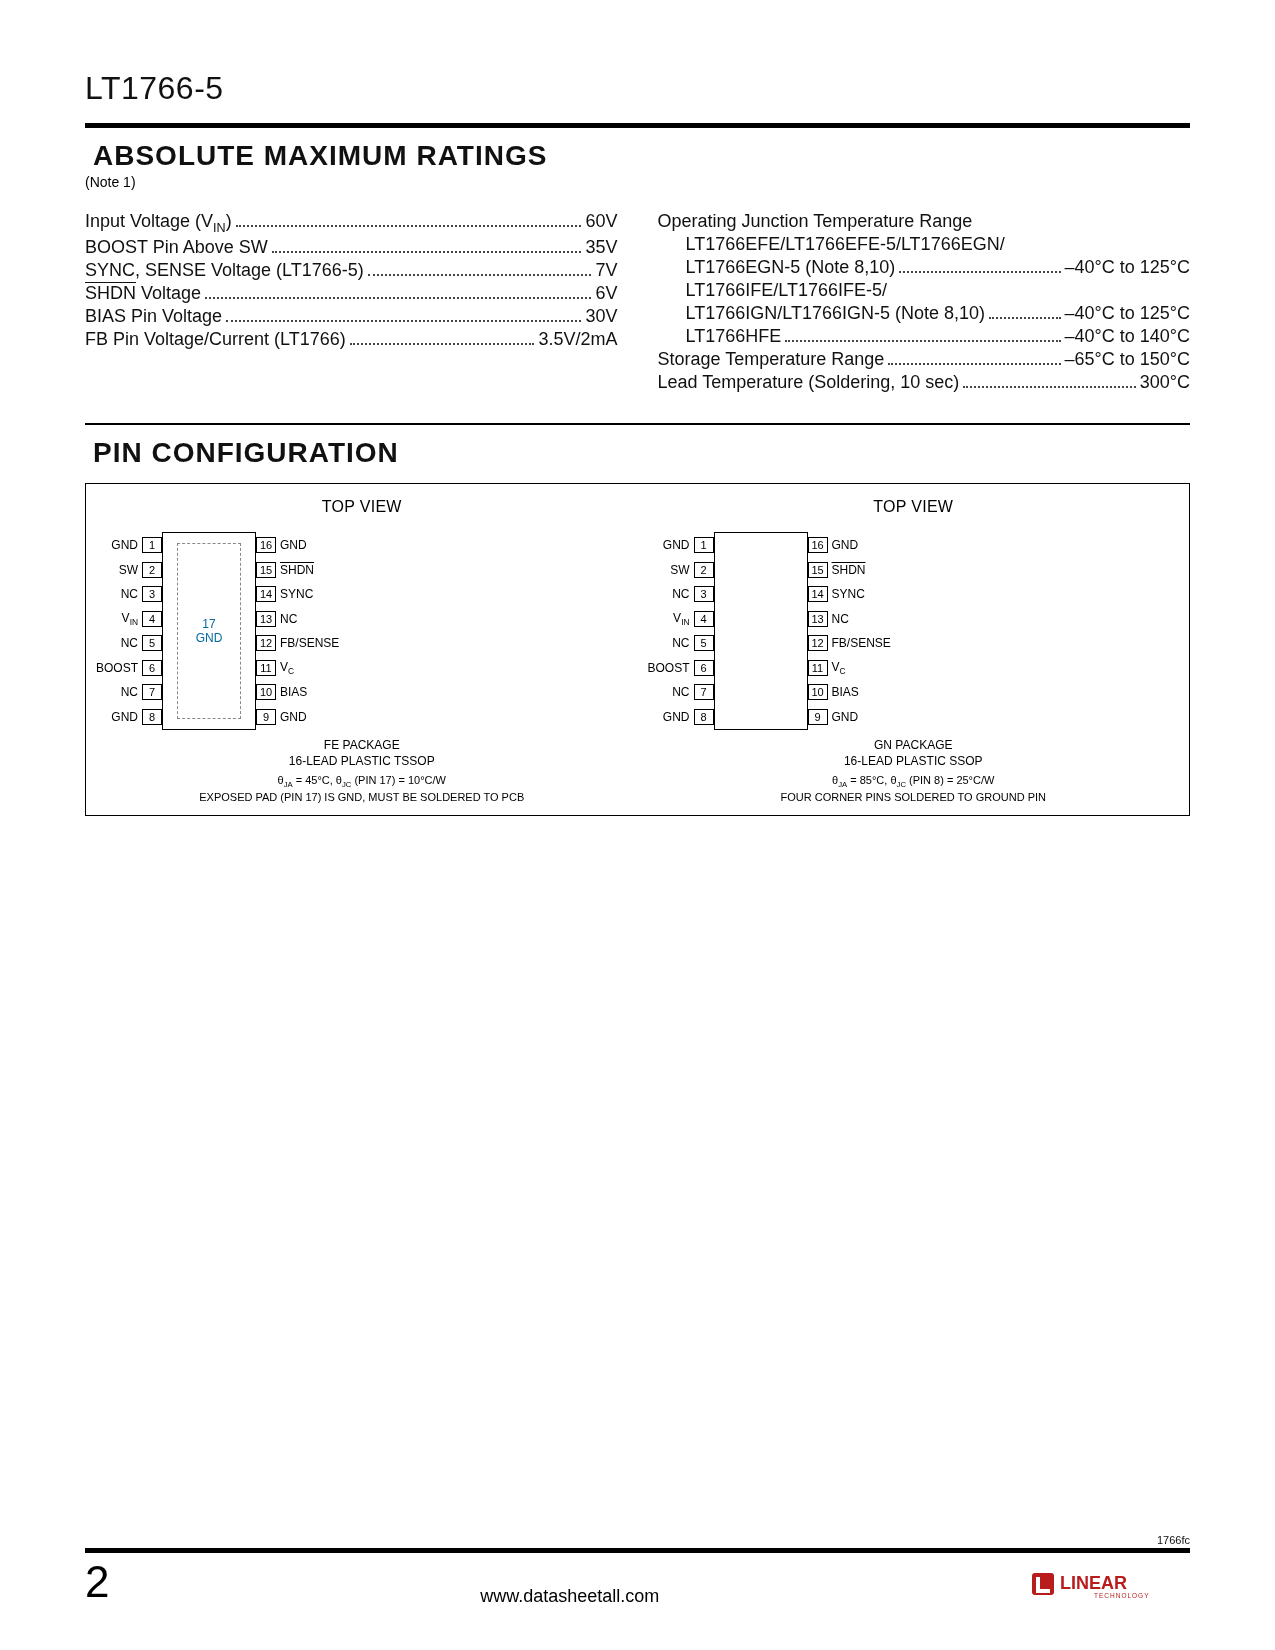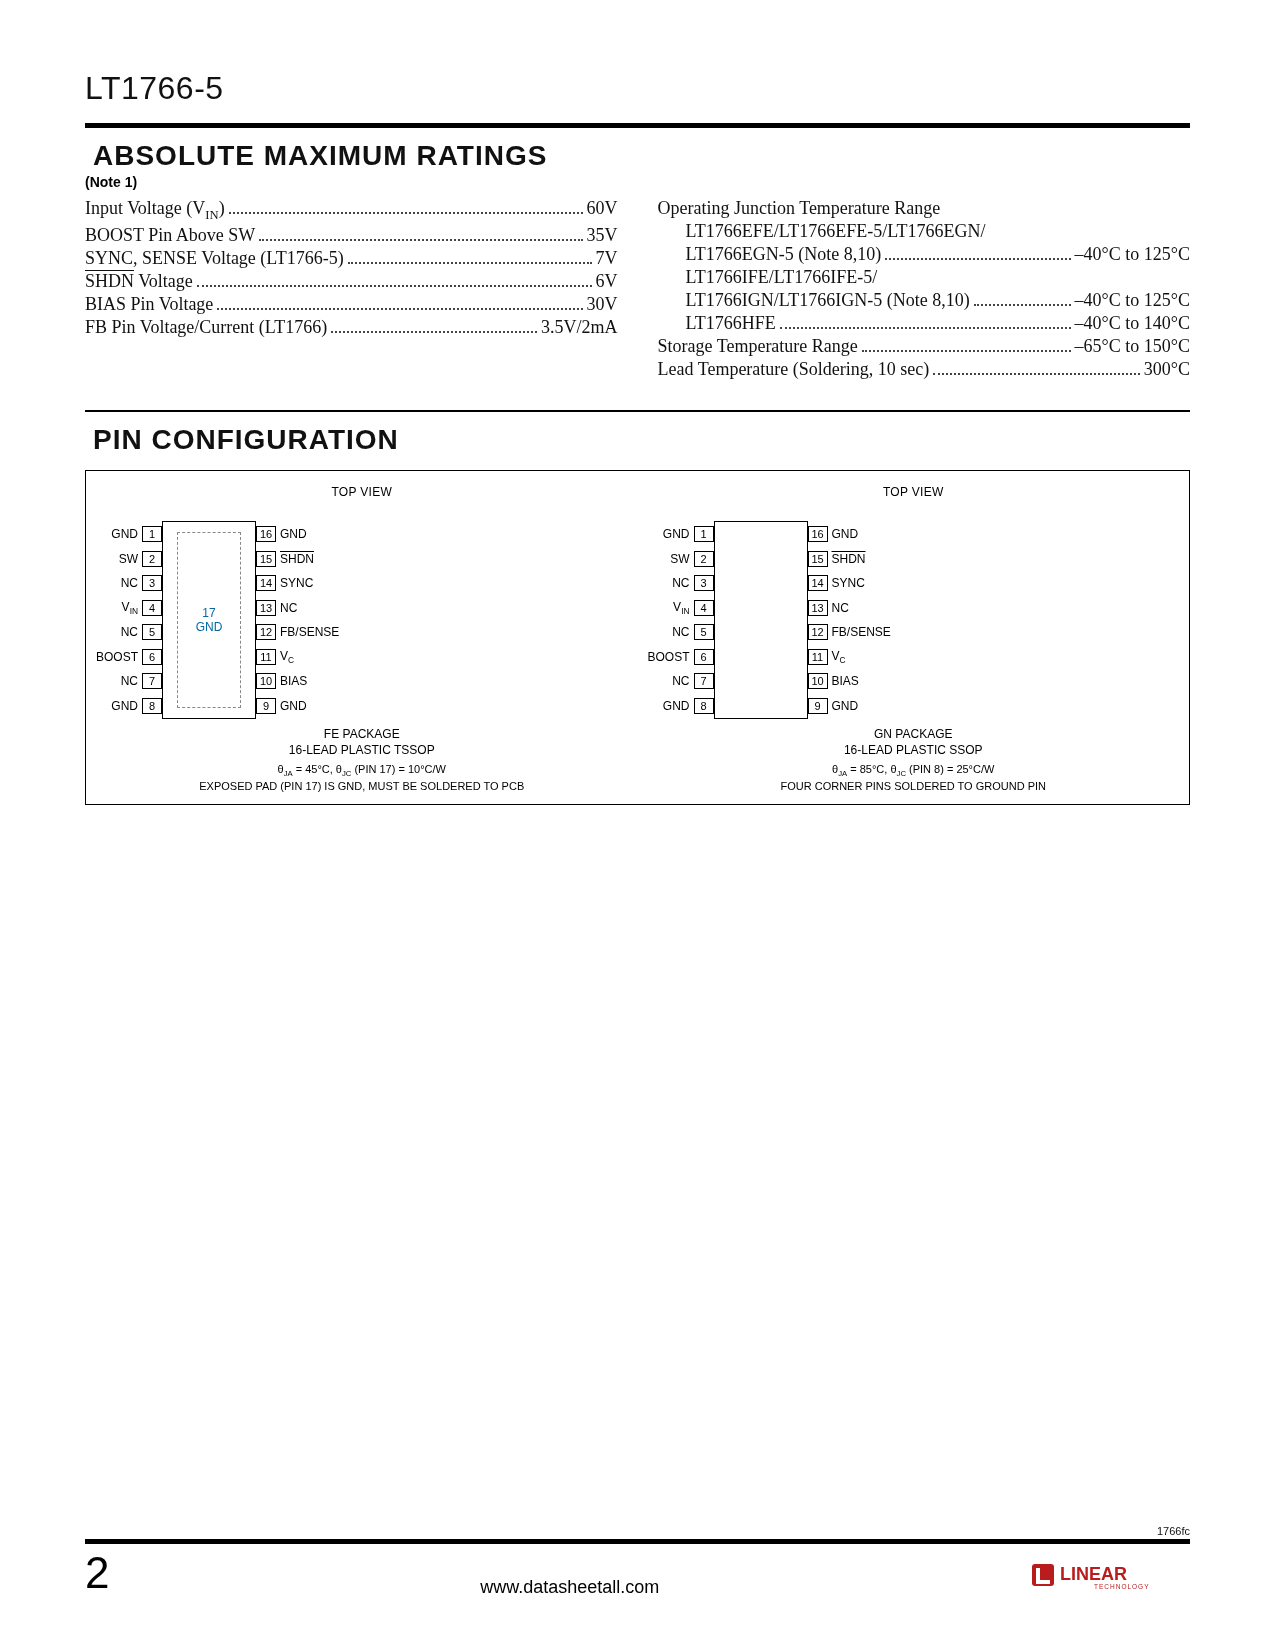--- a/index.html
+++ b/index.html
@@ -30,27 +30,26 @@
   .section-title {
     font-family: "Arial Black", Arial, sans-serif;
     font-size: 28px;
     font-weight: 900;
     letter-spacing: 1px;
     color: #111;
     margin: 12px 0 0 8px;
   }
   .note-sub {
     font-size: 14px;
-    font-weight: 700;
-    margin: 2px 0 6px 0;
+    font-weight: 400;
+    margin: 2px 0 19px 0;
   }
   .ratings-cols {
     display: flex;
     gap: 40px;
-    font-family: Liberation Serif, serif;
   }
   .ratings-col {
     flex: 1;
     font-size: 18px;
     color: #111;
   }
   .row {
     display: flex;
     align-items: baseline;
     white-space: nowrap;
@@ -78,23 +77,23 @@
     display: flex;
     margin-top: 14px;
   }
   .pin-half {
     flex: 1;
     padding: 14px 0 10px 0;
   }
   .pin-half + .pin-half { border-left: none; }
   .top-view {
     text-align: center;
-    font-size: 12px;
+    font-size: 16px;
     letter-spacing: 0.3px;
-    margin-bottom: 22px;
+    margin-bottom: 16px;
   }
   .ic-row {
     display: flex;
     align-items: center;
   }
   .side {
     display: flex;
     flex-direction: column;
     gap: 6.5px;
     font-size: 12px;
@@ -134,21 +133,21 @@
     line-height: 1.3;
   }
   .pkg-small {
     text-align: center;
     font-size: 11px;
     margin-top: 4px;
     line-height: 1.3;
   }
   .footer {
     position: absolute;
-    left: 85px; right: 85px; bottom: 52px;
+    left: 85px; right: 85px; bottom: 43px;
   }
   .tiny {
     text-align: right; font-size: 11px; color: #111; margin-bottom: 2px;
   }
   .footer-bar {
     border-top: 5px solid #000;
     display: flex;
     justify-content: space-between;
     align-items: flex-end;
     padding-top: 4px;

